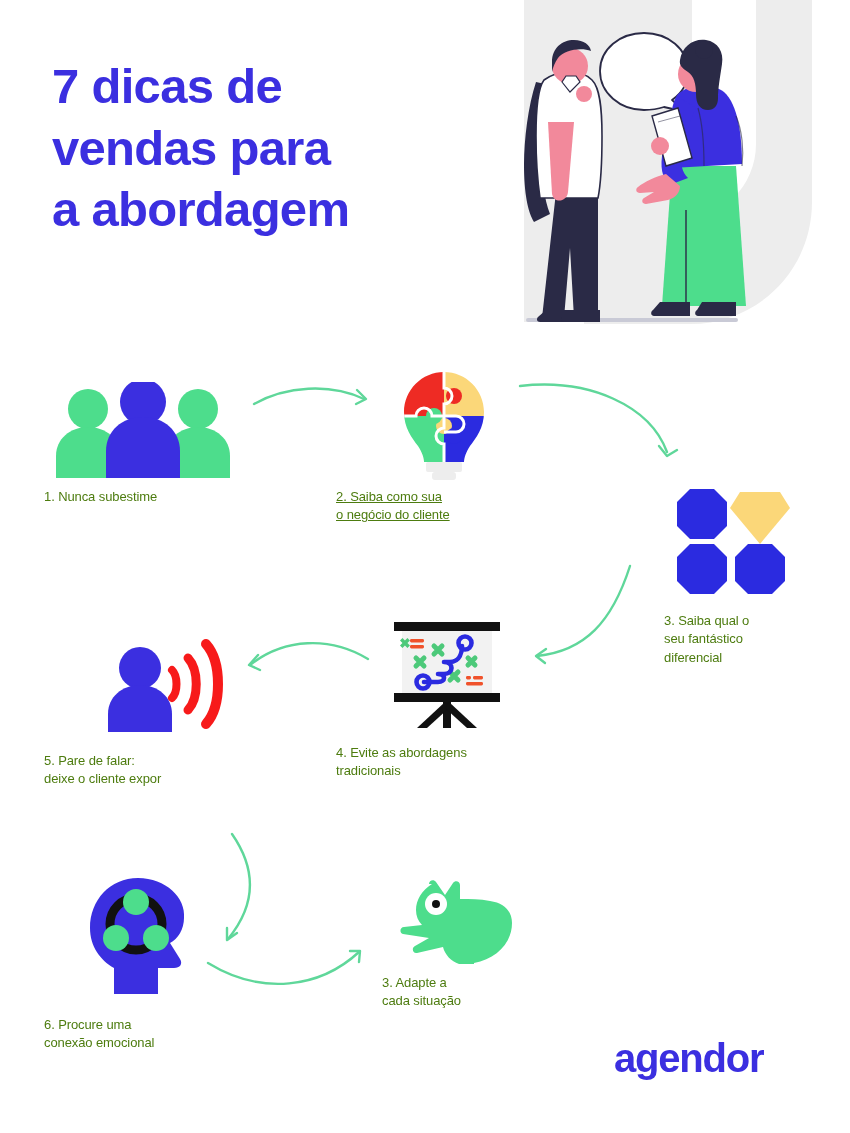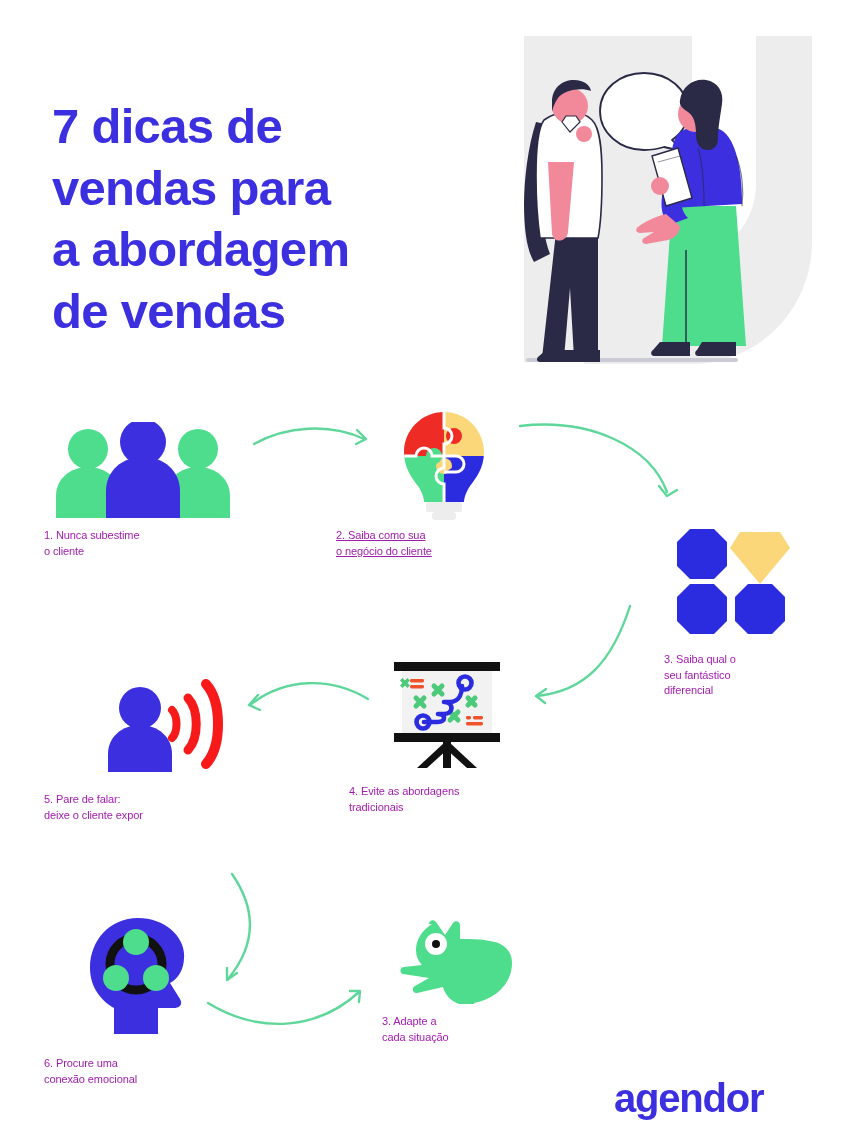--- a/index.html
+++ b/index.html
@@ -4,42 +4,42 @@
 <style>
   html,body{margin:0;padding:0;}
   body{
     width:850px;height:1133px;
     background:#ffffff;
     font-family:"Liberation Sans","DejaVu Sans",sans-serif;
     position:relative;
     overflow:hidden;
     -webkit-font-smoothing:antialiased;
   }
-  .stage{position:absolute;inset:0;margin-top:40px;}
+  .stage{position:absolute;inset:0;}
   .abs{position:absolute;}
 
   
   #title{
     left:52px;top:56px;width:430px;
     color:#3B2FE0;
     font-weight:bold;
     font-size:49px;
     line-height:1.26;
     letter-spacing:-0.7px;
   }
   #title .tline{display:block;white-space:nowrap;}
 
   
   #hero{left:500px;top:-4px;width:350px;height:352px;}
 
   
   .step{position:absolute;}
   .step-caption{
-    color:#a21caf;
-    font-size:11px;
+    color:#4d7c0f;
+    font-size:13px;
     line-height:1.42;
     letter-spacing:-0.1px;
   }
   .step-caption .cl{display:block;white-space:nowrap;}
 
   .icon-wrap{position:absolute;}
 
   
   #arrows{position:absolute;inset:0;pointer-events:none;}
 
@@ -48,21 +48,20 @@
 </style>
 </head>
 <body>
 
 <div class="stage">
 
   <div id="title" class="abs">
     <span class="tline">7 dicas de</span>
     <span class="tline">vendas para</span>
     <span class="tline">a abordagem</span>
-    <span class="tline">de vendas</span>
   </div>
 
   <div id="hero" class="abs">
     <svg viewBox="0 0 350 352" width="350" height="352" xmlns="http://www.w3.org/2000/svg">
 
       <rect x="24" y="0" width="168" height="326" fill="#EDEDED"></rect>
       <path d="M192 0 H256 V140 C256 170 234 186 206 186 H70 C96 186 120 168 120 140 V0 Z" fill="#EDEDED" opacity="0"></path>
       <path d="M190 0 h66 v148 c0 42 -34 76 -76 76 h-96 v104 h106 c68 0 122 -54 122 -122 V0 Z" fill="#EDEDED"></path>
 
       <rect x="26" y="322" width="212" height="4" rx="2" fill="#C9CAD6"></rect>
@@ -164,21 +163,20 @@
 
         <circle cx="150" cy="27" r="20" fill="#4DDD8C"></circle>
         <path d="M118 96 v-22 c0 -17 14 -29 32 -29 c18 0 32 12 32 29 v22 z" fill="#4DDD8C"></path>
 
         <circle cx="95" cy="20" r="23" fill="#3B2FE0"></circle>
         <path d="M58 96 v-27 c0 -20 16 -34 37 -34 c21 0 37 14 37 34 v27 z" fill="#3B2FE0"></path>
       </svg>
     </div>
     <div class="step-caption" style="position:absolute;left:0;top:106px;width:236px;">
       <span class="cl">1. Nunca subestime</span>
-      <span class="cl">o cliente</span>
     </div>
   </div>
 
   <div class="step" style="left:336px;top:370px;width:250px;">
     <div class="icon-wrap" style="left:62px;top:0;">
       <svg width="92" height="110" viewBox="0 0 92 110" xmlns="http://www.w3.org/2000/svg">
         <defs>
           <clipPath id="bulbclip">
             <path d="M46 2 C68 2 86 20 86 42 C86 58 78 68 72 76 C68 82 66 88 66 92 H26 C26 88 24 82 20 76 C14 68 6 58 6 42 C6 20 24 2 46 2 Z"></path>
           </clipPath>
@@ -263,21 +261,21 @@
           <path d="M46 24 l8 8 M54 24 l-8 8"></path>
           <path d="M62 50 l8 8 M70 50 l-8 8"></path>
           <path d="M80 36 l7 7 M87 36 l-7 7"></path>
         </g>
 
         <path d="M36 60 h14 c8 0 8 -8 0 -8 h6 c10 0 10 -12 0 -12 h6 c10 0 12 -10 12 -16" fill="none" stroke="#2B2BE0" stroke-width="4.6" stroke-linecap="round" stroke-linejoin="round"></path>
         <circle cx="35" cy="60" r="6.5" fill="none" stroke="#2B2BE0" stroke-width="4.6"></circle>
         <circle cx="77" cy="21" r="6.5" fill="none" stroke="#2B2BE0" stroke-width="4.6"></circle>
       </svg>
     </div>
-    <div class="step-caption" style="position:absolute;left:17px;top:122px;width:248px;">
+    <div class="step-caption" style="position:absolute;left:4px;top:122px;width:248px;">
       <span class="cl">4. Evite as abordagens</span>
       <span class="cl">tradicionais</span>
     </div>
   </div>
 
   <div class="step" style="left:44px;top:636px;width:250px;">
     <div class="icon-wrap" style="left:60px;top:0;">
       <svg width="132" height="96" viewBox="0 0 132 96" xmlns="http://www.w3.org/2000/svg">
 
         <circle cx="36" cy="32" r="21" fill="#3B2FE0"></circle>

